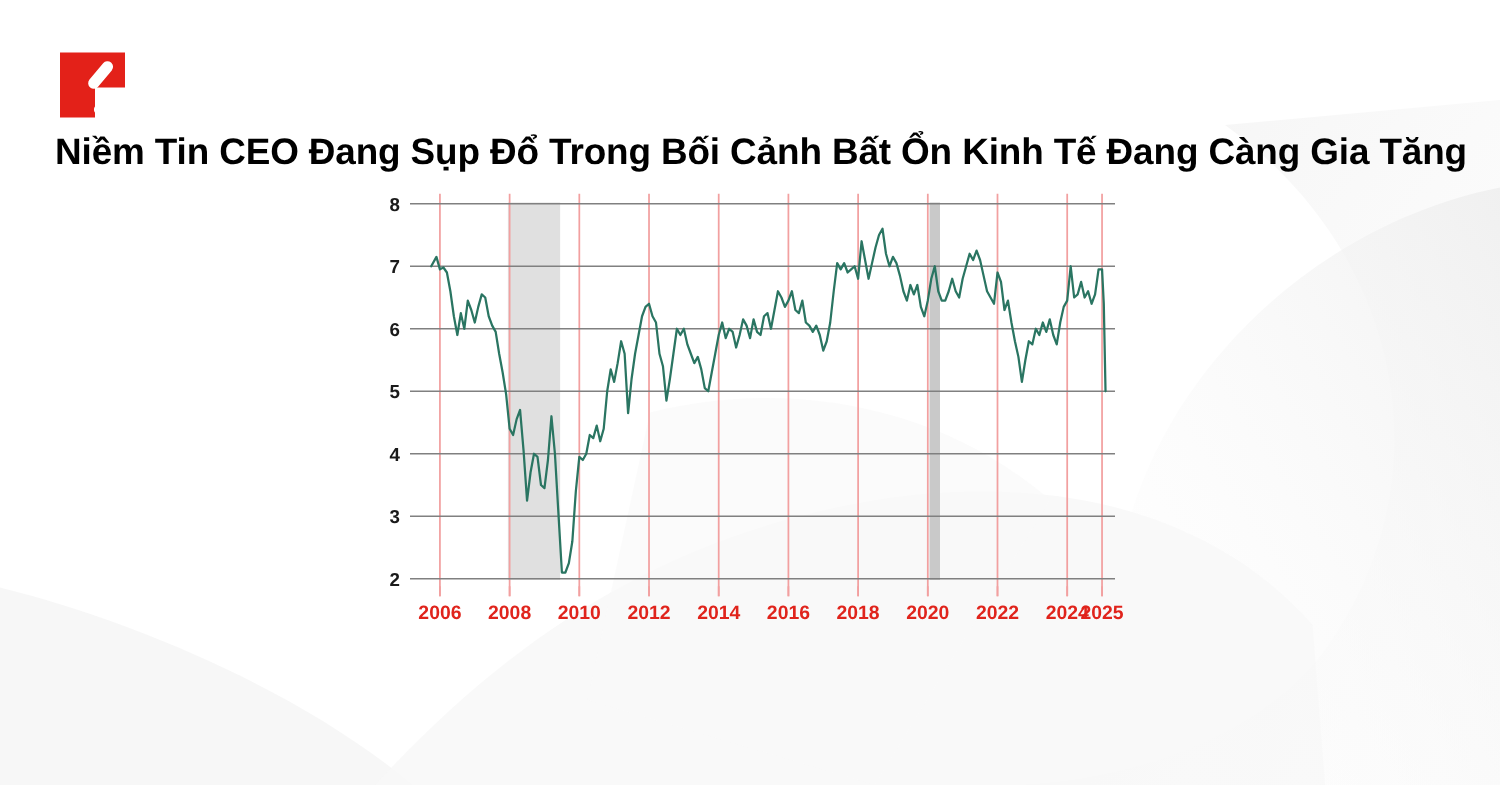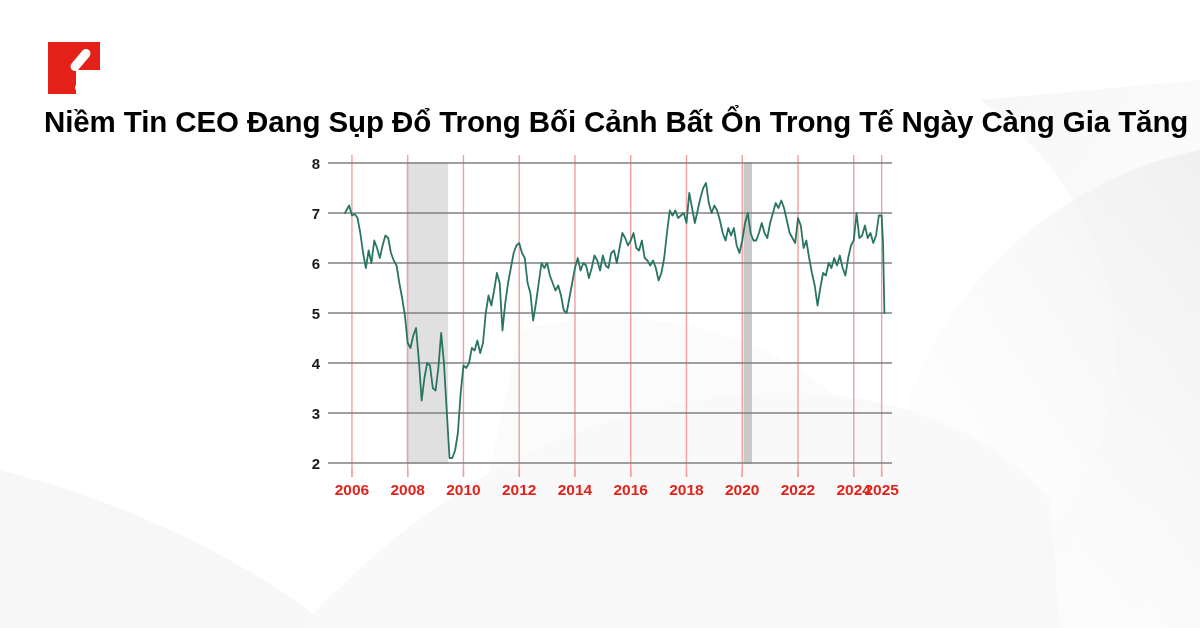--- a/index.html
+++ b/index.html
@@ -79,21 +79,21 @@
   <path d="M300 628 C400 520 520 430 700 400 C860 375 980 420 1050 500 L1060 628 Z" fill="#f7f7f7" opacity="0.8"></path>
   <path d="M520 330 C640 300 760 330 840 400 L700 628 L470 560 Z" fill="#f9f9f9" opacity="0.7"></path>
 </svg>
 
 <svg id="logo-mark" viewBox="0 0 56 56">
   <path d="M2 2 H54 V30 L30 30 V54 H2 Z" fill="#E32119"></path>
   <rect x="30" y="7" width="9" height="26" rx="4.5" transform="rotate(40 34.5 20)" fill="#ffffff"></rect>
   <rect x="33" y="33" width="8" height="20" rx="4" transform="rotate(40 37 43)" fill="#ffffff"></rect>
 </svg>
 
-<div id="page-title">Niềm Tin CEO Đang Sụp Đổ Trong Bối Cảnh Bất Ổn Trong Tế Ngày Càng Gia Tăng</div>
+<div id="page-title">Niềm Tin CEO Đang Sụp Đổ Trong Bối Cảnh Bất Ổn Kinh Tế Đang Càng Gia Tăng</div>
 
 <svg id="chart-area" viewBox="0 0 1200 628">
   <g id="bands">
       <rect x="406.30303030303173" y="162" width="41.81818181818193" height="302" fill="#E0E0E0"></rect>
       <rect x="743.6363636363633" y="162" width="8.363636363635123" height="302" fill="#C9C9C9"></rect>
     </g>
   <g id="vgrid">
       <line x1="351.939393939394" x2="351.939393939394" y1="155" y2="477" stroke="#F2A0A0" stroke-width="1.4"></line>
       <line x1="407.69696969696986" x2="407.69696969696986" y1="155" y2="477" stroke="#F2A0A0" stroke-width="1.4"></line>
       <line x1="463.4545454545457" x2="463.4545454545457" y1="155" y2="477" stroke="#F2A0A0" stroke-width="1.4"></line>

